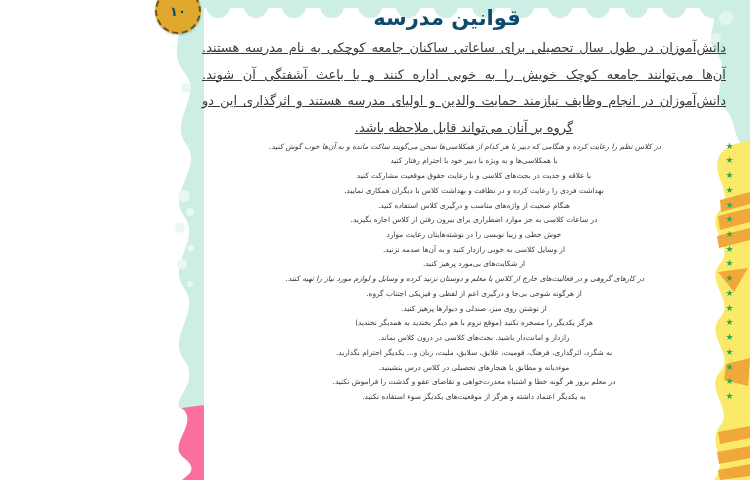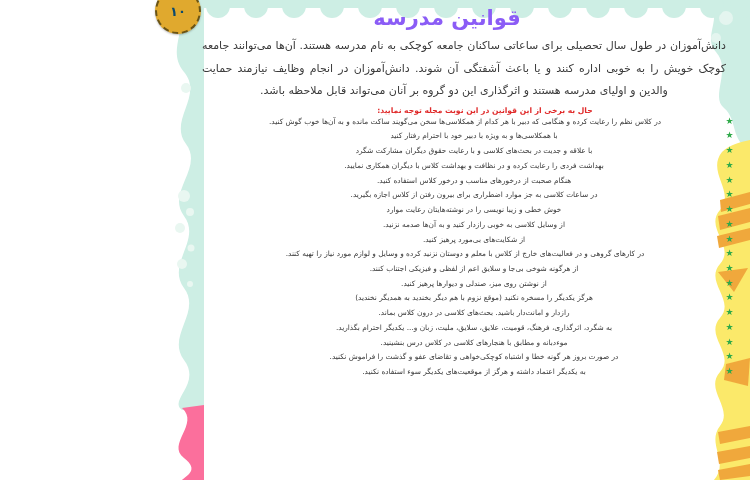--- a/index.html
+++ b/index.html
@@ -81,37 +81,38 @@
     position: absolute;
     left: 196px;
     top: 0;
     width: 540px;
     height: 480px;
     z-index: 10;
   }
 
   .doc-title {
     text-align: center;
-    color: #8b5cf6;
+    color: #0c4a6e;
     font-size: 21px;
     font-weight: bold;
     margin: 6px 38px 0 0;
     letter-spacing: 0px;
     direction: rtl;
   }
 
   .intro {
     direction: rtl;
     text-align: justify;
     text-align-last: center;
     color: #3a3a3a;
-    font-size: 11px;
+    font-size: 13px;
     line-height: 2.05;
     margin: 5px 8px 0 4px;
     padding: 0 2px;
+    text-decoration: underline;
   }
 
   .callout {
     direction: rtl;
     text-align: center;
     color: #e02a2a;
     font-size: 7.6px;
     font-weight: bold;
     margin: 3px 0 2px 0;
     padding-left: 38px;
@@ -144,21 +145,21 @@
     line-height: 9px;
     font-size: 9px;
     text-align: center;
   }
   .rule .txt {
     display: block;
     padding-left: 30px;
   }
 
   
-  .rule.wide .txt { padding-left: 12px; }
+  .rule.wide .txt { padding-left: 12px; font-style: italic; }
 </style>
 </head>
 <body>
 
 <div id="page">
 
   <div class="side-strip left">
     <svg viewBox="0 0 44 480" preserveAspectRatio="none" aria-hidden="true">
       <path d="M44,0 L14,0
                C 34,24 4,48 24,72
@@ -241,47 +242,46 @@
   <div class="page-badge">
     <span class="page-badge-inner">۱۰</span>
   </div>
 
   <div class="content">
 
     <h1 class="doc-title">قوانین مدرسه</h1>
 
     <p class="intro">دانش‌آموزان در طول سال تحصیلی برای ساعاتی ساکنان جامعه کوچکی به نام مدرسه هستند. آن‌ها می‌توانند جامعه کوچک خویش را به خوبی اداره کنند و یا باعث آشفتگی آن شوند. دانش‌آموزان در انجام وظایف نیازمند حمایت والدین و اولیای مدرسه هستند و اثرگذاری این دو گروه بر آنان می‌تواند قابل ملاحظه باشد.</p>
 
-    <p class="callout">حال به برخی از این قوانین در این نوبت مجله توجه نمایید:</p>
 
     <div class="rules">
 
       <div class="rule wide">
         <span class="star">★</span>
         <span class="txt">در کلاس نظم را رعایت کرده و هنگامی که دبیر با هر کدام از همکلاسی‌ها سخن می‌گویند ساکت مانده و به آن‌ها خوب گوش کنید.</span>
       </div>
 
       <div class="rule">
         <span class="star">★</span>
         <span class="txt">با همکلاسی‌ها و به ویژه با دبیر خود با احترام رفتار کنید</span>
       </div>
 
       <div class="rule">
         <span class="star">★</span>
-        <span class="txt">با علاقه و جدیت در بحث‌های کلاسی و با رعایت حقوق دیگران مشارکت شگرد</span>
+        <span class="txt">با علاقه و جدیت در بحث‌های کلاسی و با رعایت حقوق موقعیت مشارکت کنید</span>
       </div>
 
       <div class="rule">
         <span class="star">★</span>
         <span class="txt">بهداشت فردی را رعایت کرده و در نظافت و بهداشت کلاس با دیگران همکاری نمایید.</span>
       </div>
 
       <div class="rule">
         <span class="star">★</span>
-        <span class="txt">هنگام صحبت از درخور‌های مناسب و درخور کلاس استفاده کنید.</span>
+        <span class="txt">هنگام صحبت از واژه‌های مناسب و درگیری کلاس استفاده کنید.</span>
       </div>
 
       <div class="rule">
         <span class="star">★</span>
         <span class="txt">در ساعات کلاسی به جز موارد اضطراری برای بیرون رفتن از کلاس اجازه بگیرید.</span>
       </div>
 
       <div class="rule">
         <span class="star">★</span>
         <span class="txt">خوش خطی و زیبا نویسی را در نوشته‌هایتان رعایت موارد</span>
@@ -297,21 +297,21 @@
         <span class="txt">از شکایت‌های بی‌مورد پرهیز کنید.</span>
       </div>
 
       <div class="rule wide">
         <span class="star">★</span>
         <span class="txt">در کارهای گروهی و در فعالیت‌های خارج از کلاس با معلم و دوستان نزنید کرده و وسایل و لوازم مورد نیاز را تهیه کنند.</span>
       </div>
 
       <div class="rule">
         <span class="star">★</span>
-        <span class="txt">از هرگونه شوخی بی‌جا و سلایق اعم از لفظی و فیزیکی اجتناب کنند.</span>
+        <span class="txt">از هرگونه شوخی بی‌جا و درگیری اعم از لفظی و فیزیکی اجتناب گروه.</span>
       </div>
 
       <div class="rule">
         <span class="star">★</span>
         <span class="txt">از نوشتن روی میز، صندلی و دیوارها پرهیز کنید.</span>
       </div>
 
       <div class="rule">
         <span class="star">★</span>
         <span class="txt">هرگز یکدیگر را مسخره نکنید (موقع نزوم با هم دیگر بخندید به همدیگر نخندید)</span>
@@ -322,26 +322,26 @@
         <span class="txt">رازدار و امانت‌دار باشید. بحث‌های کلاسی در درون کلاس بماند.</span>
       </div>
 
       <div class="rule">
         <span class="star">★</span>
         <span class="txt">به شگرد، اثرگذاری، فرهنگ، قومیت، علایق، سلایق، ملیت، زبان و... یکدیگر احترام بگذارید.</span>
       </div>
 
       <div class="rule">
         <span class="star">★</span>
-        <span class="txt">موءدبانه و مطابق با هنجارهای کلاسی در کلاس درس بنشینید.</span>
-      </div>
-
-      <div class="rule">
-        <span class="star">★</span>
-        <span class="txt">در صورت بروز هر گونه خطا و اشتباه کوچکی‌خواهی و تقاضای عفو و گذشت را فراموش نکنید.</span>
+        <span class="txt">موءدبانه و مطابق با هنجارهای تحصیلی در کلاس درس بنشینید.</span>
+      </div>
+
+      <div class="rule">
+        <span class="star">★</span>
+        <span class="txt">در معلم بروز هر گونه خطا و اشتباه معذرت‌خواهی و تقاضای عفو و گذشت را فراموش نکنید.</span>
       </div>
 
       <div class="rule">
         <span class="star">★</span>
         <span class="txt">به یکدیگر اعتماد داشته و هرگز از موقعیت‌های یکدیگر سوء استفاده نکنید.</span>
       </div>
 
     </div>
   </div>
 </div>

